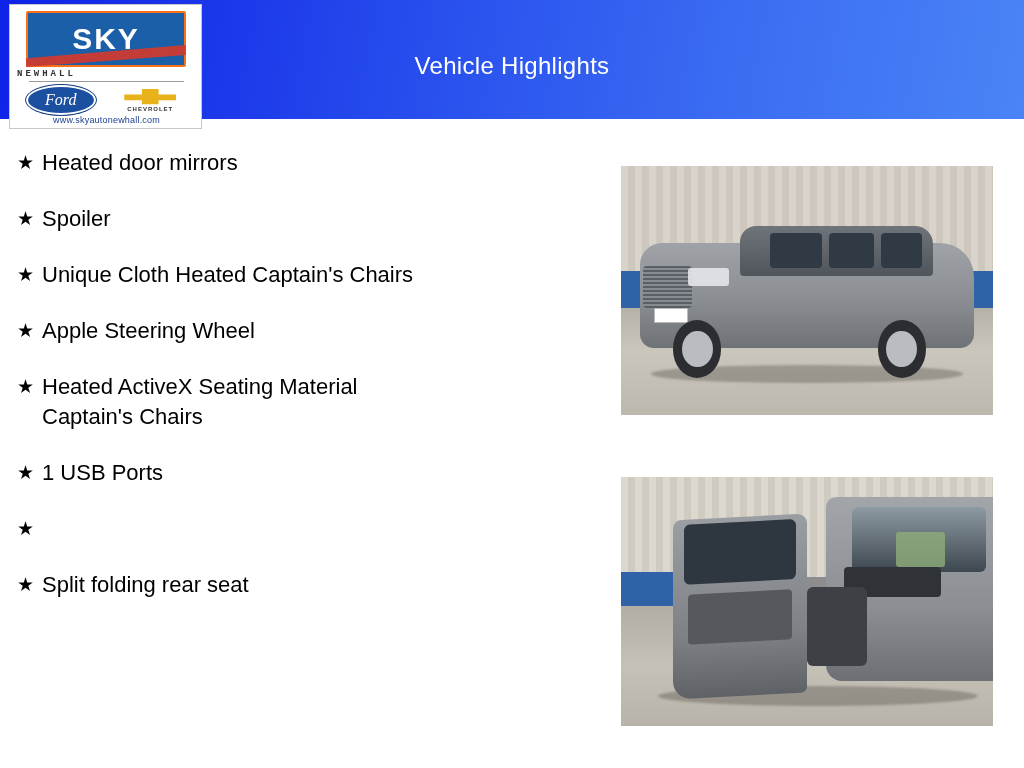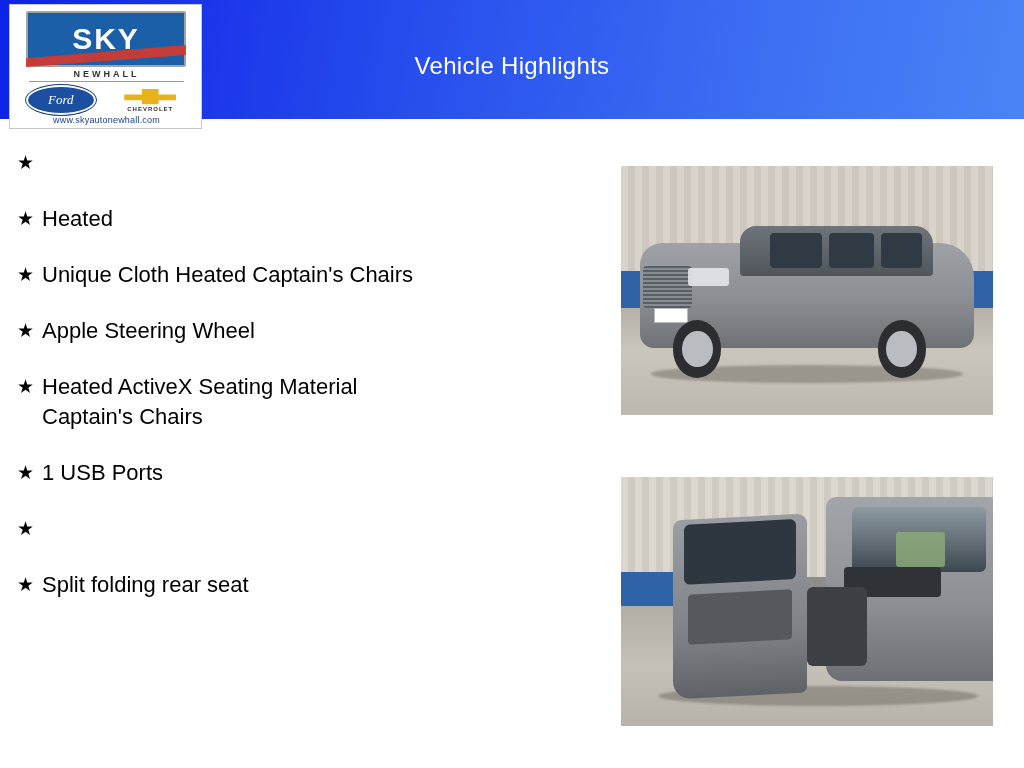--- a/index.html
+++ b/index.html
@@ -59,21 +59,21 @@
     width: 179px;
     height: 112px;
   }
   .logo-sky-plate {
     position: absolute;
     left: 9px;
     top: 0px;
     width: 160px;
     height: 56px;
     background: #1b5fa8;
-    border: 2px solid #a3a3a3;
+    border: 2px solid #f97316;
     box-sizing: border-box;
     border-radius: 2px;
     display: flex;
     align-items: center;
     justify-content: center;
   }
   .logo-sky-text {
     color: #ffffff;
     font-size: 30px;
     font-weight: bold;
@@ -89,25 +89,25 @@
     height: 22px;
     background: #d23a2e;
     clip-path: polygon(0 60%, 100% 0%, 100% 45%, 0 100%);
     opacity: 0.92;
   }
   .logo-newhall {
     position: absolute;
     left: 0;
     top: 58px;
     width: 179px;
-    text-align: center;
     font-size: 9px;
     letter-spacing: 3px;
     color: #333333;
     font-weight: bold;
+    font-family: Liberation Mono, monospace;
   }
   .logo-divider {
     position: absolute;
     left: 12px;
     top: 70px;
     width: 155px;
     height: 1px;
     background: #9a9a9a;
   }
   .logo-brands {
@@ -119,21 +119,21 @@
     justify-content: space-around;
     align-items: center;
   }
   .brand-ford {
     width: 66px;
     height: 26px;
     background: #1b4fa0;
     border: 2px solid #ffffff;
     border-radius: 50% / 50%;
     color: #ffffff;
-    font-size: 13px;
+    font-size: 16px;
     font-style: italic;
     font-family: "Liberation Serif", serif;
     display: flex;
     align-items: center;
     justify-content: center;
     box-shadow: 0 0 0 1px #153f80;
   }
   .brand-chevy-wrap {
     width: 74px;
     text-align: center;
@@ -349,25 +349,26 @@
         </div>
       </div>
       <div class="logo-url">www.skyautonewhall.com</div>
     </div>
   </div>
 
   <div class="bullets">
 
     <div class="bullet-row">
       <span class="bullet-star">★</span>
-    </div>
-
-    <div class="bullet-row">
-      <span class="bullet-star">★</span>
-      <span class="bullet-text">Heated</span>
+      <span class="bullet-text">Heated door mirrors</span>
+    </div>
+
+    <div class="bullet-row">
+      <span class="bullet-star">★</span>
+      <span class="bullet-text">Spoiler</span>
     </div>
 
     <div class="bullet-row">
       <span class="bullet-star">★</span>
       <span class="bullet-text">Unique Cloth Heated Captain's Chairs</span>
     </div>
 
     <div class="bullet-row">
       <span class="bullet-star">★</span>
       <span class="bullet-text">Apple Steering Wheel</span>

